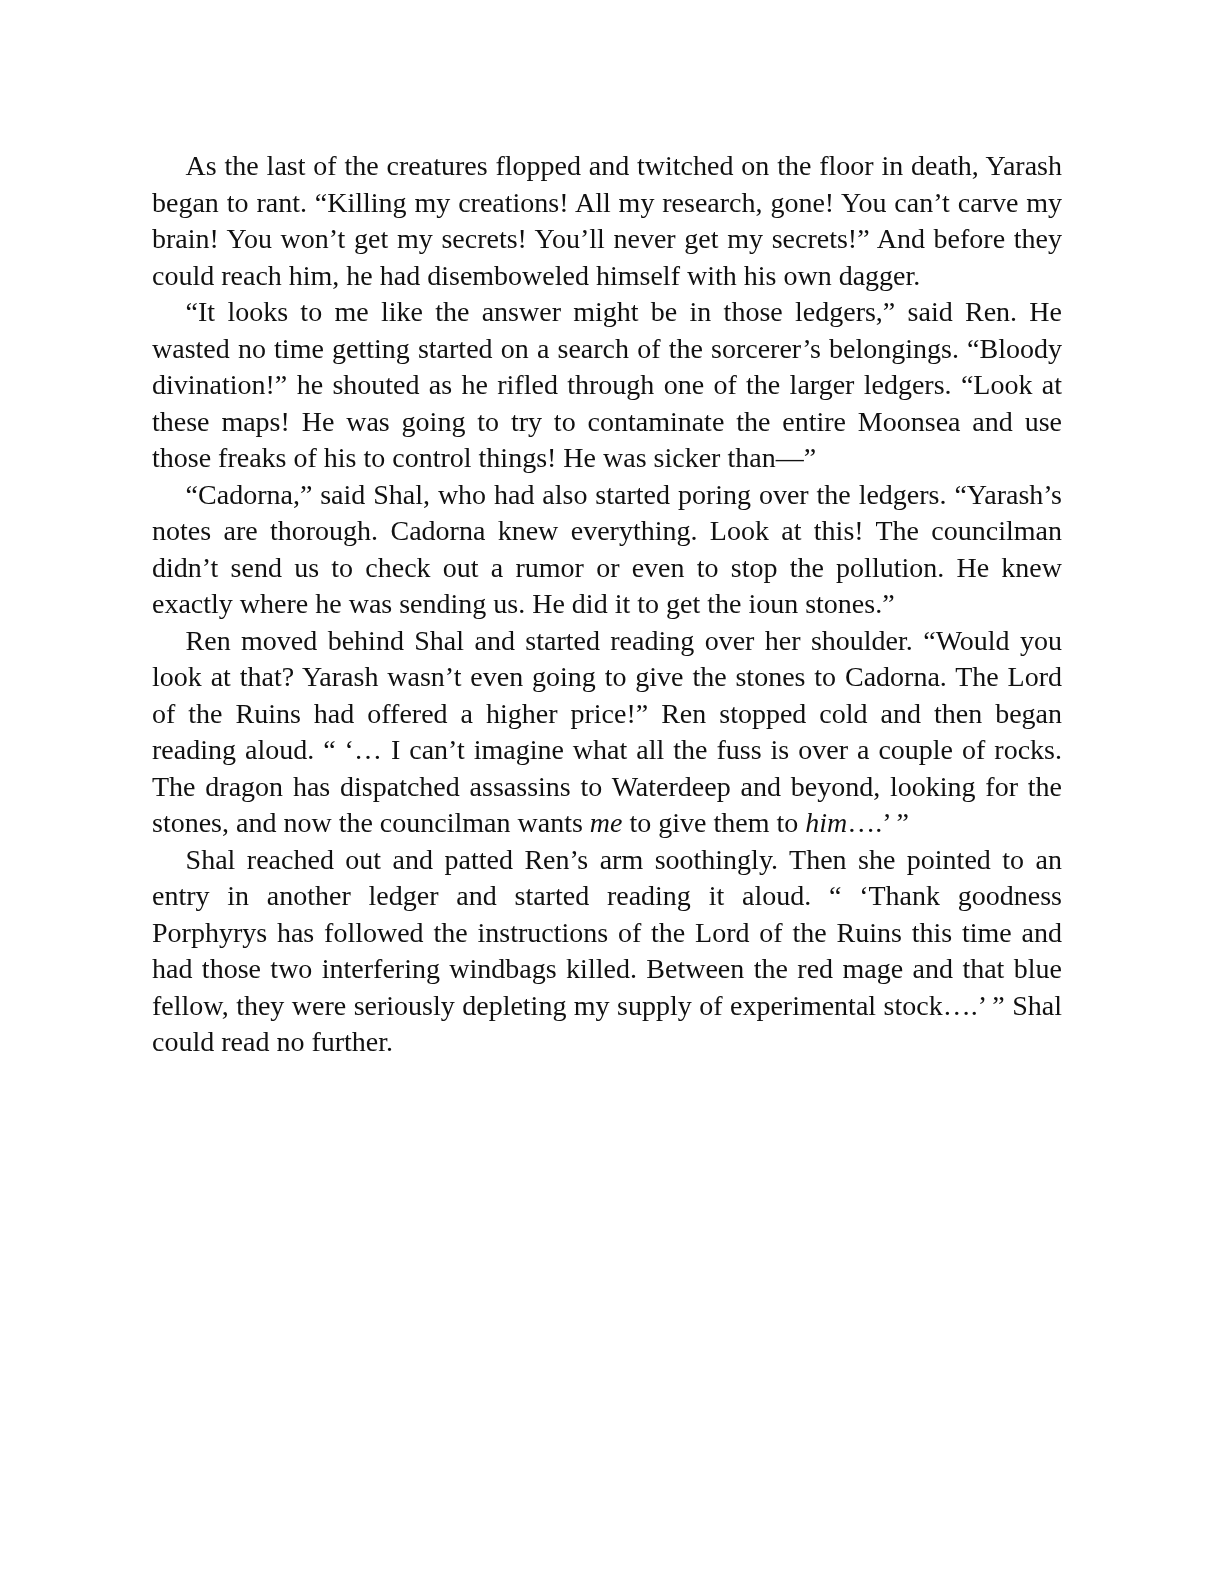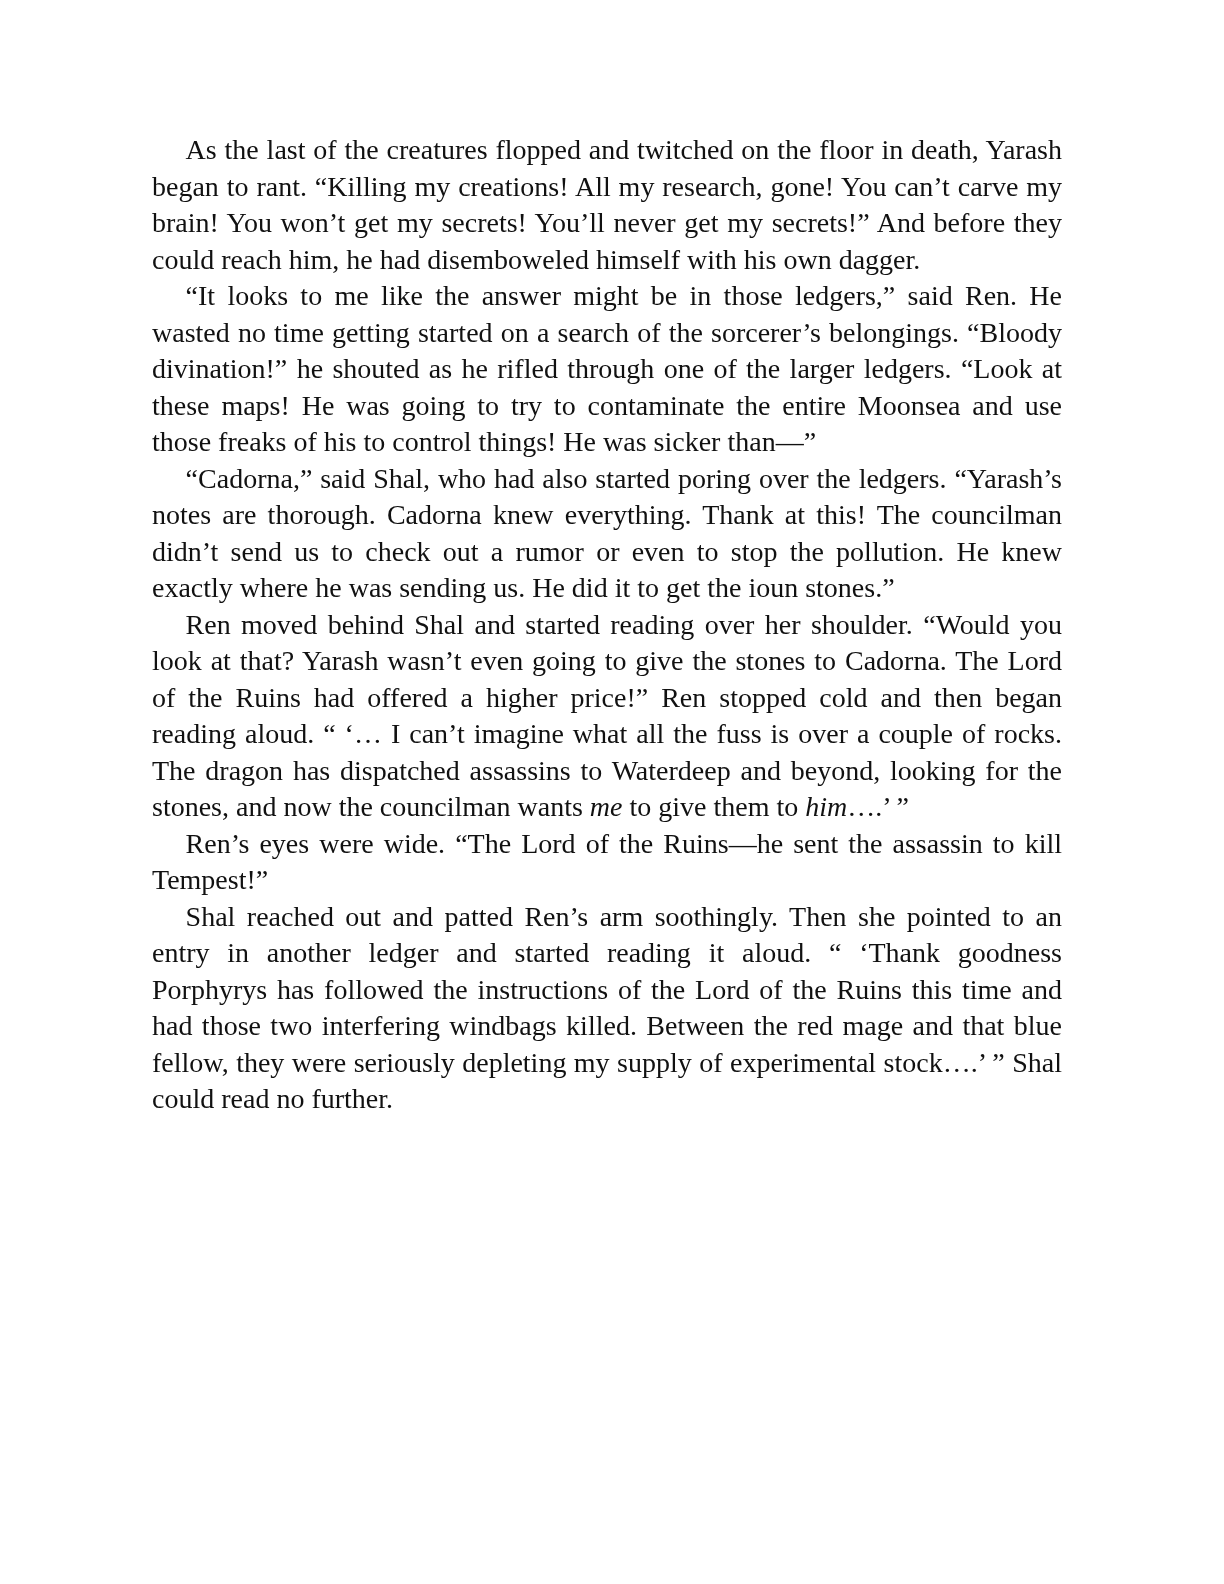--- a/index.html
+++ b/index.html
@@ -10,21 +10,21 @@
   .book-page {
     position: relative;
     width: 1224px;
     height: 1584px;
     background: #ffffff;
     overflow: hidden;
     box-sizing: border-box;
   }
   .text-block {
     position: absolute;
-    top: 132px;
+    top: 148px;
     left: 152px;
     width: 910px;
     color: #111111;
     font-family: "Liberation Serif", "DejaVu Serif", serif;
     font-size: 28px;
     line-height: 36.5px;
     text-align: justify;
   }
   .text-block p {
     margin: 0;
@@ -34,18 +34,17 @@
   .text-block em {
   }
 </style>
 </head>
 <body>
 
 <div class="book-page">
   <div class="text-block">
       <p><span>As the last of the creatures flopped and twitched on the floor in death, Yarash began to rant. “Killing my creations! All my research, gone! You can’t carve my brain! You won’t get my secrets! You’ll never get my secrets!” And before they could reach him, he had disemboweled himself with his own dagger.</span></p>
       <p><span>“It looks to me like the answer might be in those ledgers,” said Ren. He wasted no time getting started on a search of the sorcerer’s belongings. “Bloody divination!” he shouted as he rifled through one of the larger ledgers. “Look at these maps! He was going to try to contaminate the entire Moonsea and use those freaks of his to control things! He was sicker than—”</span></p>
-      <p><span>“Cadorna,” said Shal, who had also started poring over the ledgers. “Yarash’s notes are thorough. Cadorna knew everything. Thank at this! The councilman didn’t send us to check out a rumor or even to stop the pollution. He knew exactly where he was sending us. He did it to get the ioun stones.”</span></p>
+      <p><span>“Cadorna,” said Shal, who had also started poring over the ledgers. “Yarash’s notes are thorough. Cadorna knew everything. Look at this! The councilman didn’t send us to check out a rumor or even to stop the pollution. He knew exactly where he was sending us. He did it to get the ioun stones.”</span></p>
       <p><span>Ren moved behind Shal and started reading over her shoulder. “Would you look at that? Yarash wasn’t even going to give the stones to Cadorna. The Lord of the Ruins had offered a higher price!” Ren stopped cold and then began reading aloud. “ ‘… I can’t imagine what all the fuss is over a couple of rocks. The dragon has dispatched assassins to Waterdeep and beyond, looking for the stones, and now the councilman wants </span><em>me</em><span> to give them to </span><em>him</em><span>….’ ”</span></p>
-      <p><span>Ren’s eyes were wide. “The Lord of the Ruins—he sent the assassin to kill Tempest!”</span></p>
       <p><span>Shal reached out and patted Ren’s arm soothingly. Then she pointed to an entry in another ledger and started reading it aloud. “ ‘Thank goodness Porphyrys has followed the instructions of the Lord of the Ruins this time and had those two interfering windbags killed. Between the red mage and that blue fellow, they were seriously depleting my supply of experimental stock….’ ” Shal could read no further.</span></p>
     </div>
 </div>
 
 </body></html>

